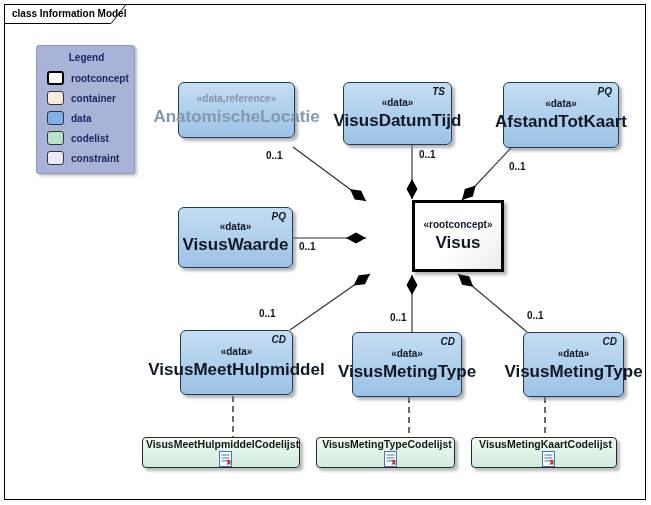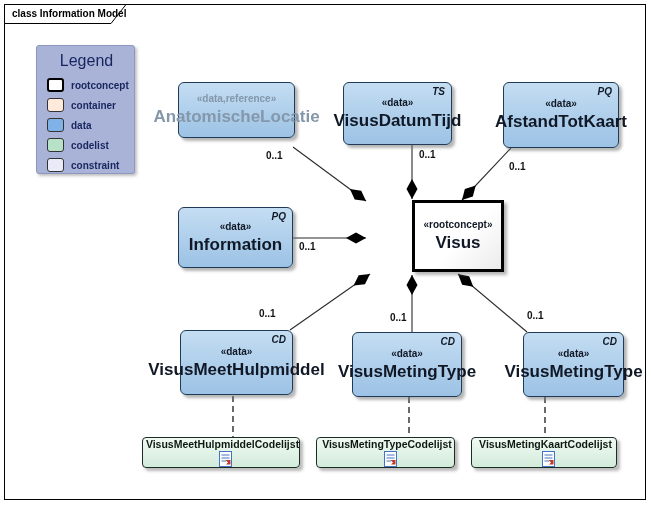--- a/index.html
+++ b/index.html
@@ -8,21 +8,21 @@
 
   
   .frame{position:absolute;left:4px;top:4px;width:642px;height:496px;border:1px solid #000;box-sizing:border-box;background:#fff;}
 
   
   .tab-shape{position:absolute;left:4px;top:4px;pointer-events:none;}
   .tab-label{position:absolute;left:12px;top:8px;font-size:10px;font-weight:bold;color:#000;white-space:nowrap;}
 
   
   .legend{position:absolute;left:36px;top:45px;width:99px;height:129px;background:#a9b2d7;border:1px solid #8d97c0;border-radius:3px;box-shadow:2px 2px 3px rgba(130,130,130,.5);box-sizing:border-box;padding:6px 8px 4px 10px;}
-  .legend-title{font-size:16px;font-weight:normal;color:#17255e;text-align:center;margin-bottom:7px;}
+  .legend-title{font-size:10px;font-weight:bold;color:#17255e;text-align:center;margin-bottom:7px;}
   .legend-item{display:flex;align-items:center;margin-bottom:4px;height:16px;}
   .swatch{width:17px;height:14px;border:1px solid #333;border-radius:3px;box-sizing:border-box;margin-right:7px;flex:0 0 auto;background:#fff;}
   .swatch.root{border:2px solid #000;}
   .legend-item span.lbl{font-size:10px;color:#18265e;white-space:nowrap;font-weight:bold;}
 
   
   .cls{position:absolute;box-sizing:border-box;border-radius:6px;display:flex;flex-direction:column;align-items:center;justify-content:center;text-align:center;box-shadow:3px 3px 3px rgba(120,120,120,.55);}
   .cls .stereo{font-size:10px;font-weight:bold;color:#101826;margin-bottom:3px;white-space:nowrap;}
   .cls .cname{font-size:17px;font-weight:bold;color:#101826;white-space:nowrap;}
   .cls .typ{position:absolute;top:3px;right:6px;font-size:10px;font-style:italic;font-weight:bold;color:#101826;}
@@ -116,21 +116,21 @@
   </div>
 
   <div class="cls root" style="left:368px;top:200px;width:92px;height:72px">
     <div class="stereo">«rootconcept»</div>
     <div class="cname">Visus</div>
   </div>
 
   <div class="cls data" style="left:178px;top:207px;width:115px;height:61px">
     <span class="typ">PQ</span>
     <div class="stereo">«data»</div>
-    <div class="cname">Information</div>
+    <div class="cname">VisusWaarde</div>
   </div>
 
   <div class="cls data" style="left:180px;top:330px;width:113px;height:65px">
     <span class="typ">CD</span>
     <div class="stereo">«data»</div>
     <div class="cname">VisusMeetHulpmiddel</div>
   </div>
 
   <div class="cls data" style="left:352px;top:332px;width:110px;height:65px">
     <span class="typ">CD</span>

